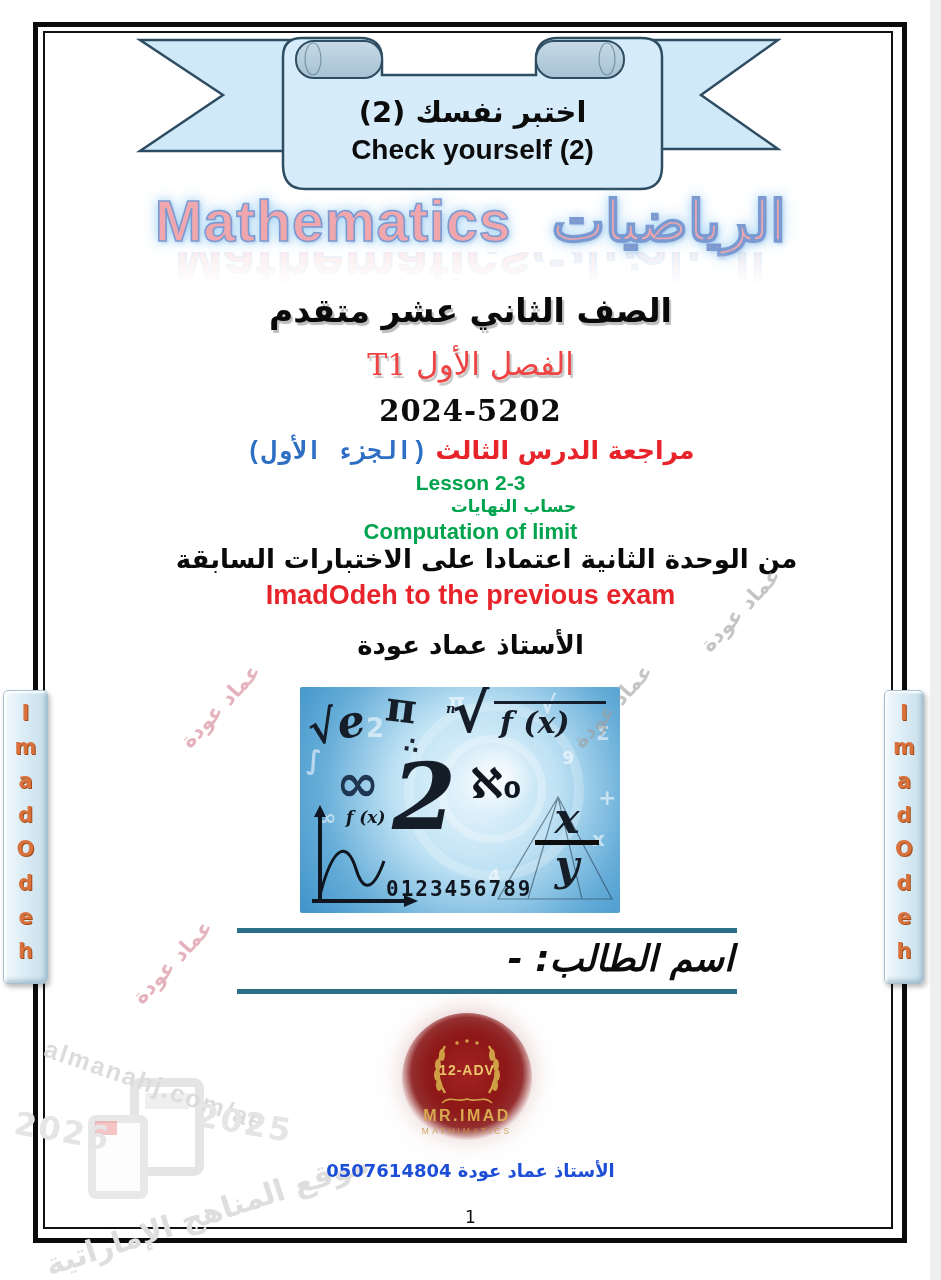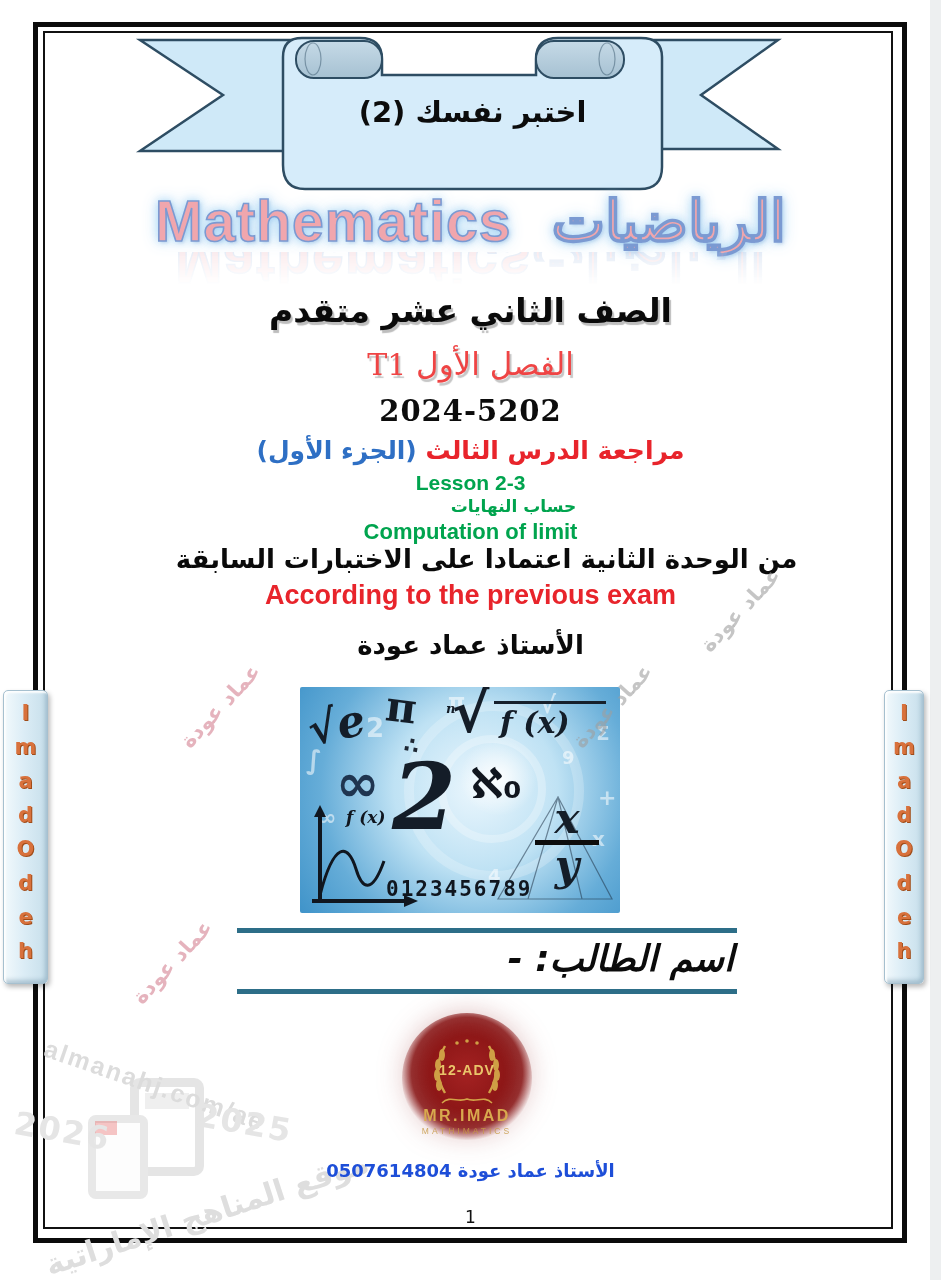--- a/index.html
+++ b/index.html
@@ -29,21 +29,21 @@
     transform:scaleY(-1);opacity:.30;filter:blur(.6px);
     -webkit-mask-image:linear-gradient(to top,rgba(0,0,0,.9),transparent 75%);
             mask-image:linear-gradient(to top,rgba(0,0,0,.9),transparent 75%);}
 
   
   .h-grade{top:291px;font-size:33px;font-weight:800;color:#0a0a0a;text-shadow:2px 3px 1px #bdbdbd;}
   .h-term{top:346px;font-size:31px;font-weight:400;color:#ef4444;text-shadow:2px 3px 1px #c6c6c6;}
   .h-term .t1{font-family:"DejaVu Serif","Liberation Serif",serif;font-size:30px;}
   .h-year{top:394px;font-size:29px;font-weight:800;color:#0c0c0c;font-family:"DejaVu Serif","Liberation Serif",serif;letter-spacing:1px;}
   .h-review{top:436px;font-size:25px;font-weight:800;}
-  .h-review .red{color:#e8242b;} .h-review .blue{color:#2e6fc4;}
+  .h-review .red{color:#e8242b;} .h-review .blue{color:#2e6fc4;font-family:Liberation Mono, monospace;}
   .h-lesson-code{top:471px;font-size:21px;font-weight:800;color:#00a44e;font-family:"Liberation Sans",sans-serif;}
   .h-lesson-ar{top:496px;font-size:17px;font-weight:700;color:#00a44e;padding-left:43px;}
   .h-topic{top:519px;font-size:22px;font-weight:800;color:#00a44e;font-family:"Liberation Sans",sans-serif;}
   .h-unit{top:544px;font-size:26px;font-weight:800;color:#0a0a0a;padding-left:16px;}
   .h-exam{top:580px;font-size:27px;font-weight:800;color:#e8242b;font-family:"Liberation Sans",sans-serif;}
   .h-teacher{top:630px;font-size:26px;font-weight:800;color:#0a0a0a;}
 
   
   .mimg{left:300px;top:687px;width:320px;height:226px;border-radius:2px;overflow:hidden;z-index:2;
     background:
@@ -145,20 +145,21 @@
   <polygon points="20,15 236,15 236,126 20,126 103,70" fill="#cfe9f8" stroke="#2e4d63" stroke-width="2.5"></polygon>
   <polygon points="478,15 658,15 581,70 658,124 478,124" fill="#cfe9f8" stroke="#2e4d63" stroke-width="2.5"></polygon>
   <path d="M163,140 L163,32 Q163,13 182,13 L240,13 Q262,13 262,34 L262,50 L416,50 L416,34 Q416,13 438,13 L521,13 Q542,13 542,32 L542,142 Q542,164 520,164 L185,164 Q163,164 163,140 Z" fill="#d6ecfa" stroke="#2e4d63" stroke-width="2.5"></path>
   <rect x="176" y="16" width="86" height="37" rx="18" fill="url(#tabg)" stroke="#2e4d63" stroke-width="2"></rect>
   <rect x="416" y="16" width="88" height="37" rx="18" fill="url(#tabg)" stroke="#2e4d63" stroke-width="2"></rect>
   <ellipse cx="193" cy="34" rx="8" ry="16" fill="none" stroke="#2e4d63" stroke-width="1.2" opacity=".45"></ellipse>
   <ellipse cx="487" cy="34" rx="8" ry="16" fill="none" stroke="#2e4d63" stroke-width="1.2" opacity=".45"></ellipse>
 </svg>
 <div class="abs banner-text">
   <div class="l1" dir="rtl">اختبر نفسك (2)</div>
+  <div class="l2">Check yourself (2)</div>
 </div>
 
 <div class="abs ctr wordart" dir="rtl">
   <span>الرياضيات</span><span class="sp"></span><span>Mathematics</span>
 </div>
 <div class="abs ctr wordart-reflection" dir="rtl">
   <span>الرياضيات</span><span class="sp"></span><span>Mathematics</span>
 </div>
 
 <div class="abs ctr h-grade" dir="rtl">الصف الثاني عشر متقدم</div>
@@ -168,21 +169,21 @@
 </div>
 <div class="abs ctr h-year" dir="ltr">2024-5202</div>
 <div class="abs ctr h-review" dir="rtl">
   <span class="red">مراجعة الدرس الثالث</span>
   <span class="blue">(الجزء الأول)</span>
 </div>
 <div class="abs ctr h-lesson-code">Lesson 2-3</div>
 <div class="abs ctr h-lesson-ar" dir="rtl">حساب النهايات</div>
 <div class="abs ctr h-topic">Computation of limit</div>
 <div class="abs ctr h-unit" dir="rtl">من الوحدة الثانية اعتمادا على الاختبارات السابقة</div>
-<div class="abs ctr h-exam">According to the previous exam</div>
+<div class="abs ctr h-exam">ImadOdeh to the previous exam</div>
 <div class="abs ctr h-teacher" dir="rtl">الأستاذ عماد عودة</div>
 
 <div class="abs mimg">
   <div class="swirl1"></div>
   <div class="swirl2"></div>
   <span class="bgg bg0">π</span>
   <span class="bgg bg1">2</span>
   <span class="bgg bg2">√</span>
   <span class="bgg bg3">Σ</span>
   <span class="bgg bg4">∞</span>

